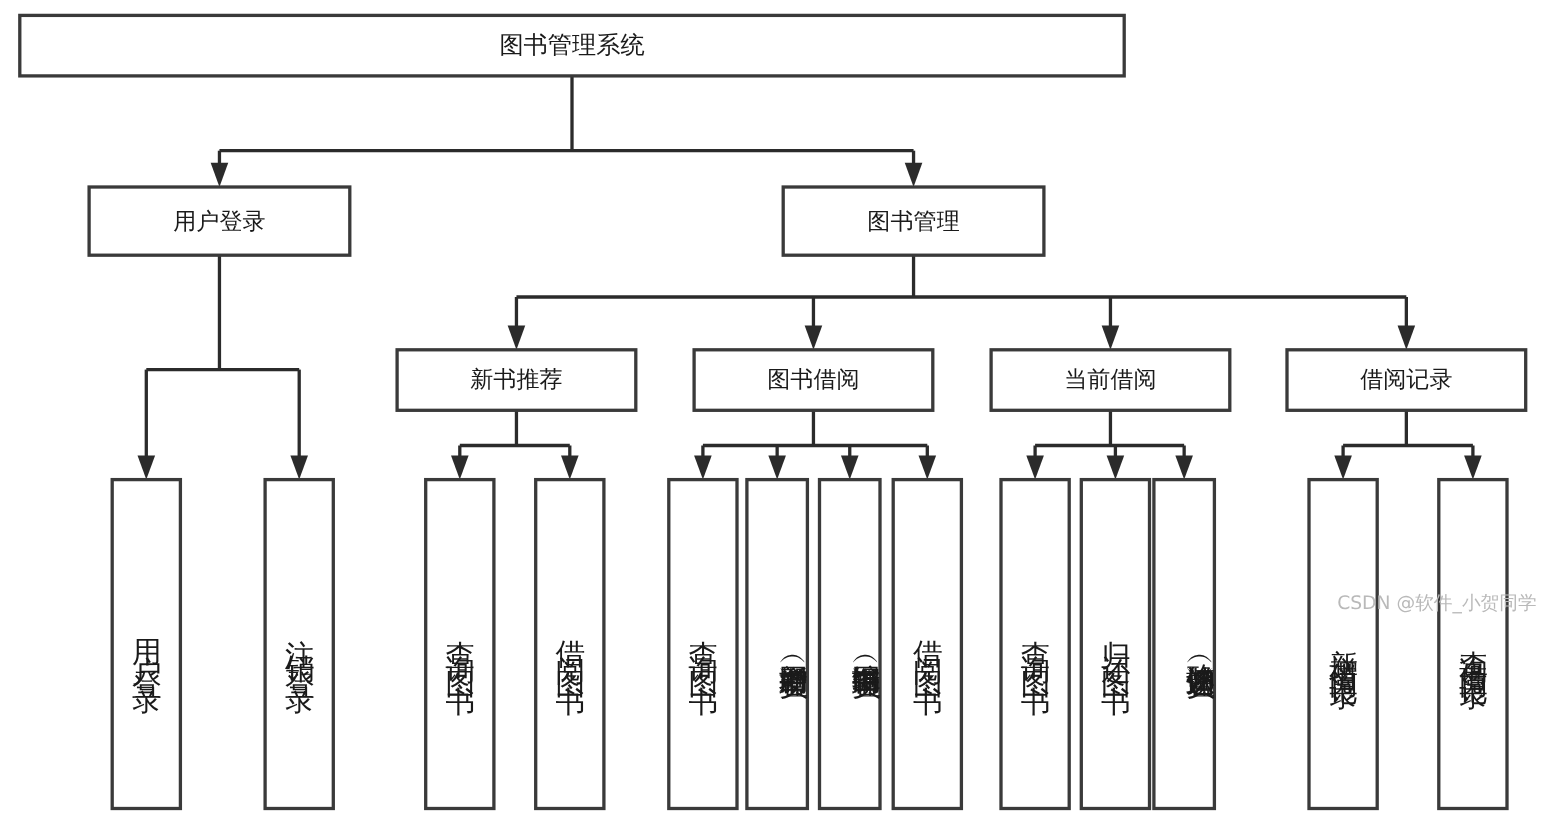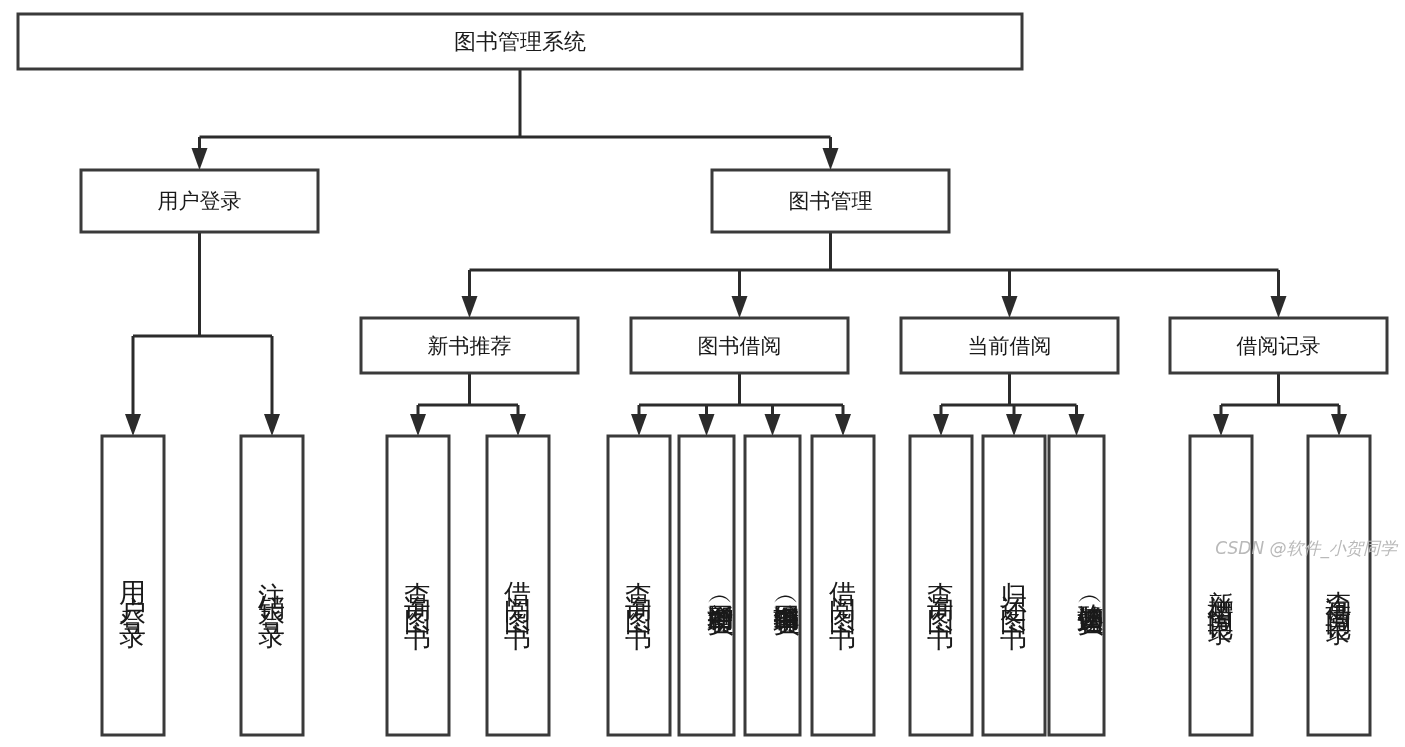--- a/index.html
+++ b/index.html
@@ -70,21 +70,20 @@
   }
   .watermark {
     position: absolute;
     right: 8px;
     bottom: 6px;
     font-family: "DejaVu Sans", "Liberation Sans", sans-serif;
     font-size: 17px;
     color: #b9b9b9;
     white-space: nowrap;
     user-select: none;
-    font-style: italic;
   }
 </style>
 </head>
 <body>
 
 <div id="diagram-root">
   <svg id="tree-svg" viewBox="0 0 1405 747">
     <g id="edges-layer">
         <line x1="520" y1="69" x2="520" y2="137" class="connector"></line>
         <line x1="199.5" y1="137" x2="830.5" y2="137" class="connector"></line>

